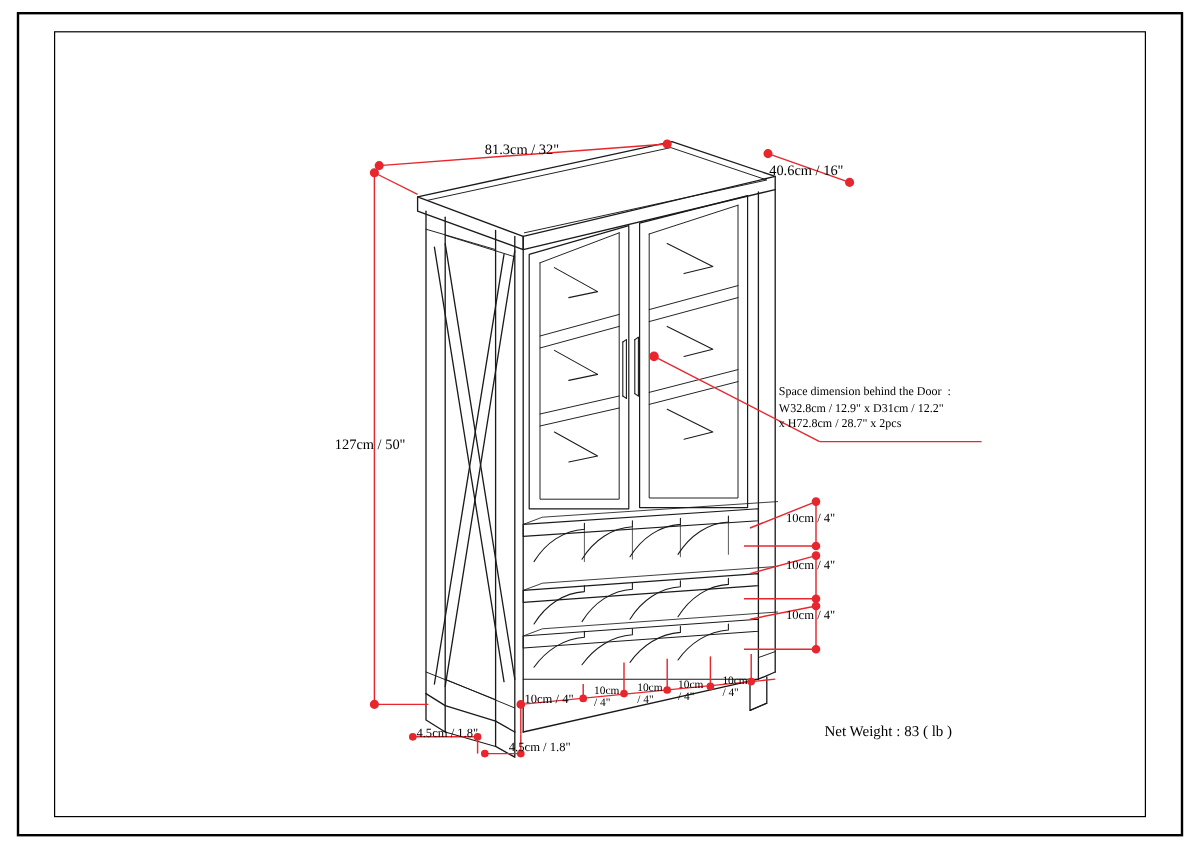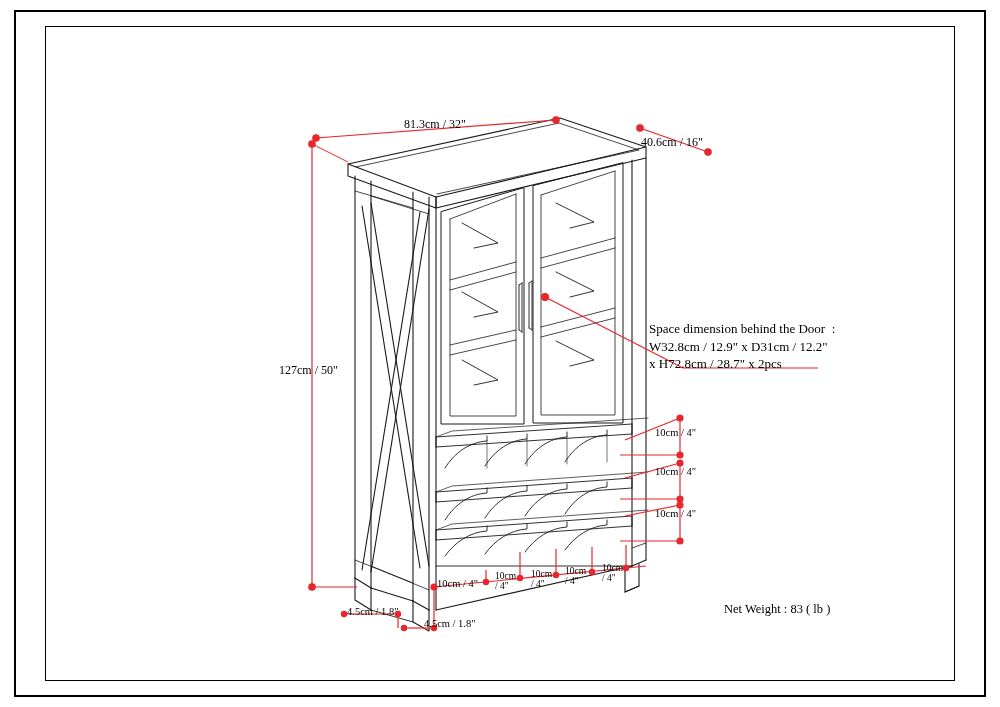--- a/index.html
+++ b/index.html
@@ -57,21 +57,21 @@
   .dim-small {
     font-size: 10.5px;
   }
   .dim-tiny {
     font-size: 9.5px;
     line-height: 1.1;
   }
   .note-block {
     position: absolute;
     font-family: "Liberation Serif", serif;
-    font-size: 13px;
+    font-size: 10px;
     line-height: 1.35;
     white-space: pre;
   }
   .weight-label {
     position: absolute;
     font-family: "Liberation Serif", serif;
     font-size: 12.5px;
   }
 </style>
 </head>
@@ -303,15 +303,15 @@
   <div class="dim-label dim-tiny" style="left:531px; top:569px;">10cm
 / 4"</div>
   <div class="dim-label dim-tiny" style="left:565px; top:566px;">10cm
 / 4"</div>
   <div class="dim-label dim-tiny" style="left:602px; top:563px;">10cm
 / 4"</div>
 
   <div class="dim-label dim-small" style="left:347px; top:606px;">4.5cm / 1.8"</div>
   <div class="dim-label dim-small" style="left:424px; top:618px;">4.5cm / 1.8"</div>
 
-  <div class="weight-label" style="left:724px; top:602px;">Net Weight : 83 ( lb )</div>
+  <div class="weight-label" style="left:687px; top:602px;">Net Weight : 83 ( lb )</div>
 
 </div>
 
 </body></html>

